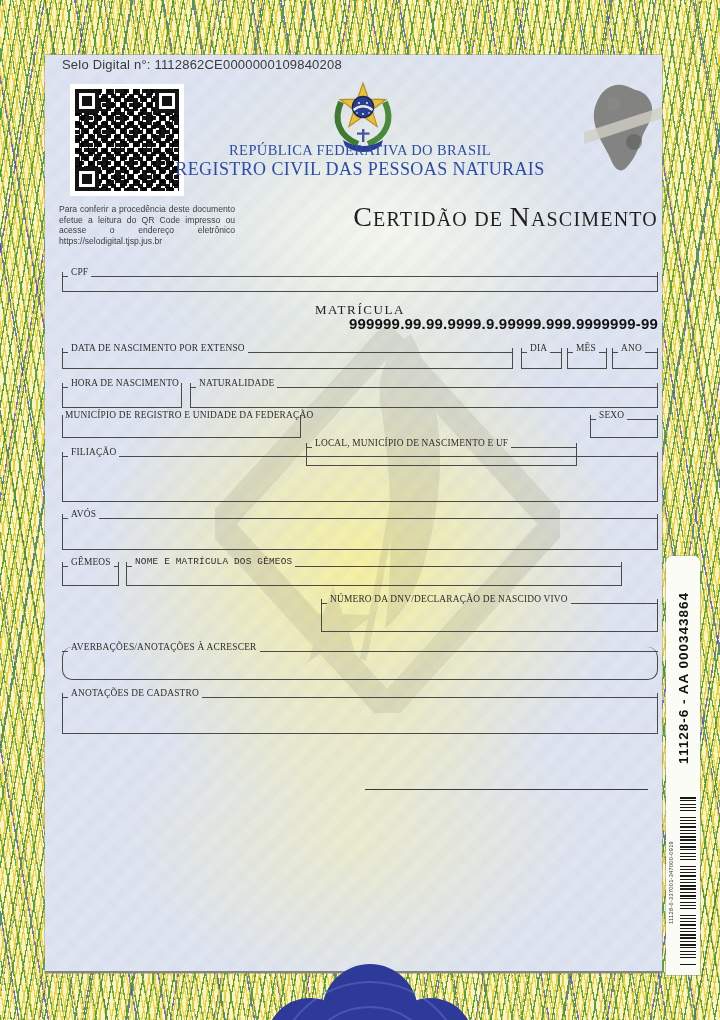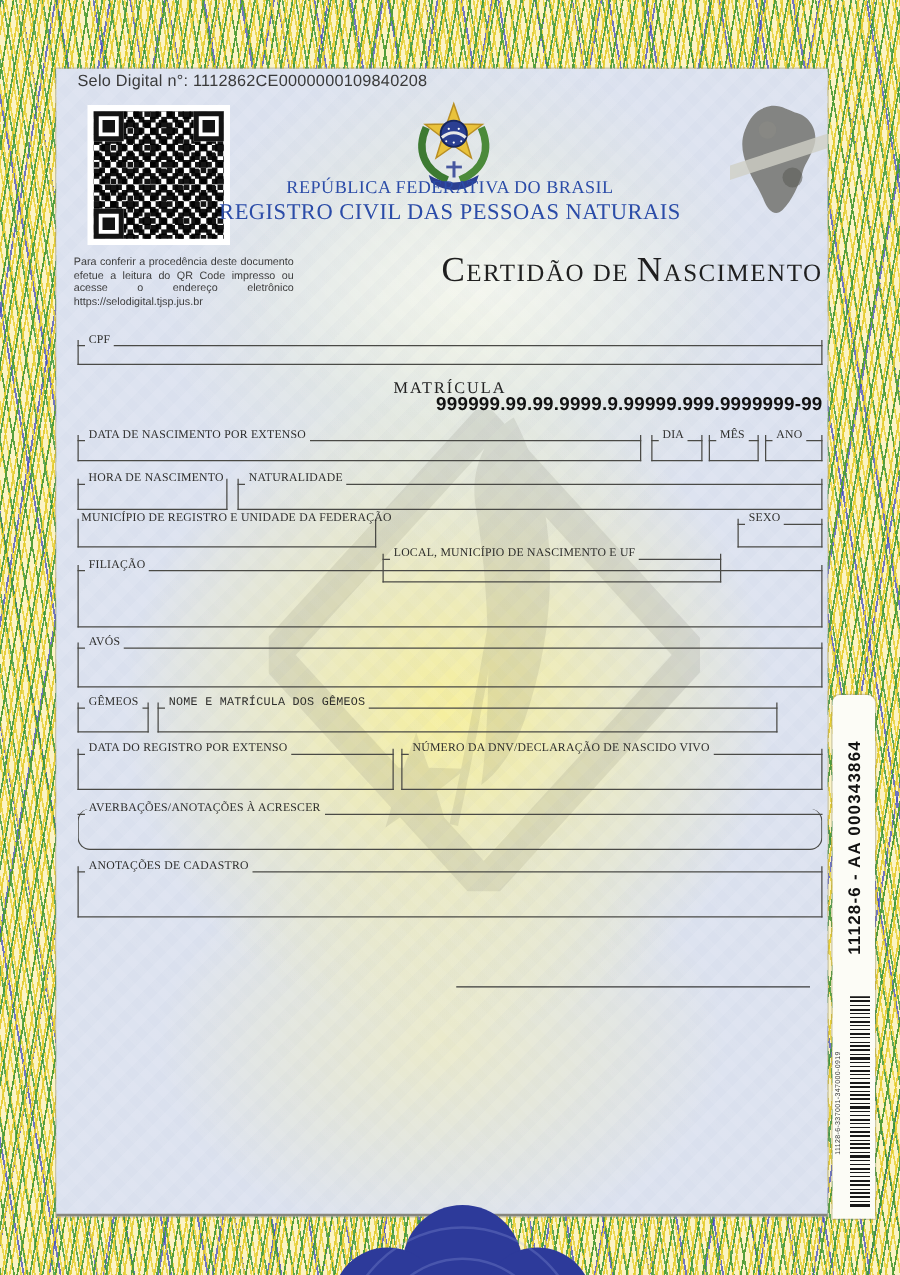--- a/index.html
+++ b/index.html
@@ -216,25 +216,20 @@
     <div class="top">
         <span class="lbl">GÊMEOS</span>
       </div>
   </div>
   <div class="fld" style="left:126px; top:562px; width:496px; height:24px;font-family:Liberation Mono, monospace;">
     <div class="top">
         <span class="lbl">NOME E MATRÍCULA DOS GÊMEOS</span>
       </div>
   </div>
 
-  <div class="fld" style="left:62px; top:599px; width:253px; height:33px;">
-    <div class="top">
-        <span class="lbl">DATA DO REGISTRO POR EXTENSO</span>
-      </div>
-  </div>
   <div class="fld" style="left:321px; top:599px; width:337px; height:33px;">
     <div class="top">
         <span class="lbl">NÚMERO DA DNV/DECLARAÇÃO DE NASCIDO VIVO</span>
       </div>
   </div>
 
   <div class="fld" style="left:62px; top:647px; width:596px; height:33px;border-radius:10px;">
     <div class="top">
         <span class="lbl">AVERBAÇÕES/ANOTAÇÕES À ACRESCER</span>
       </div>

